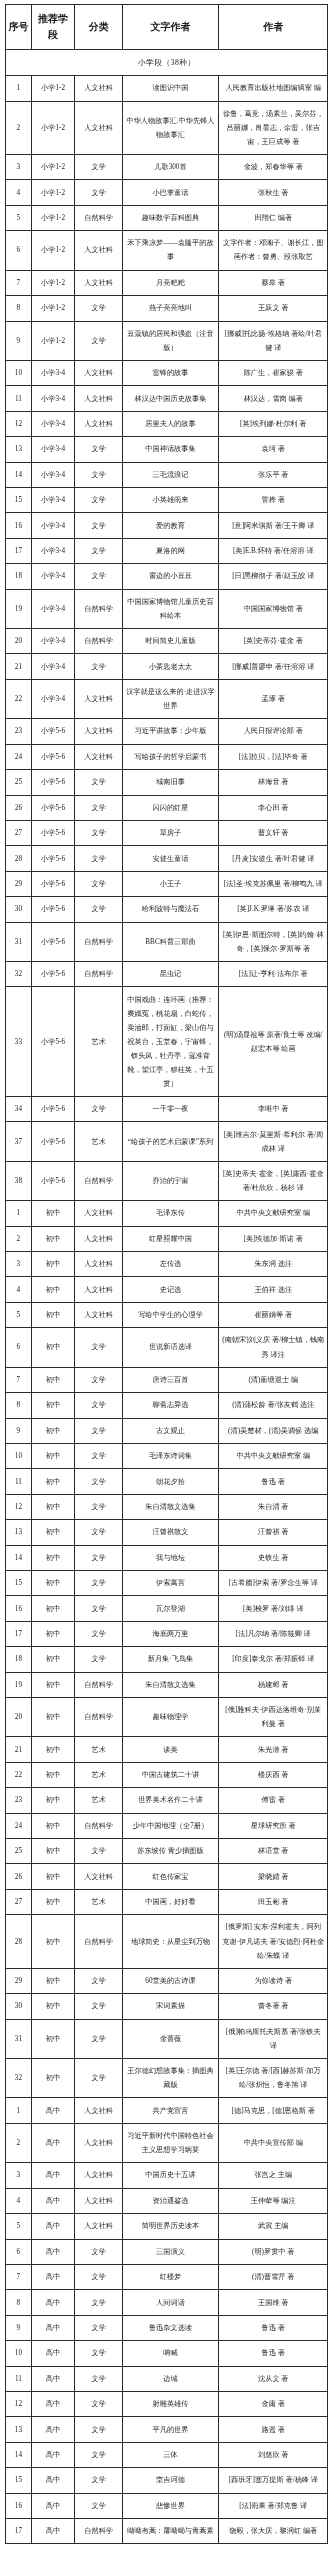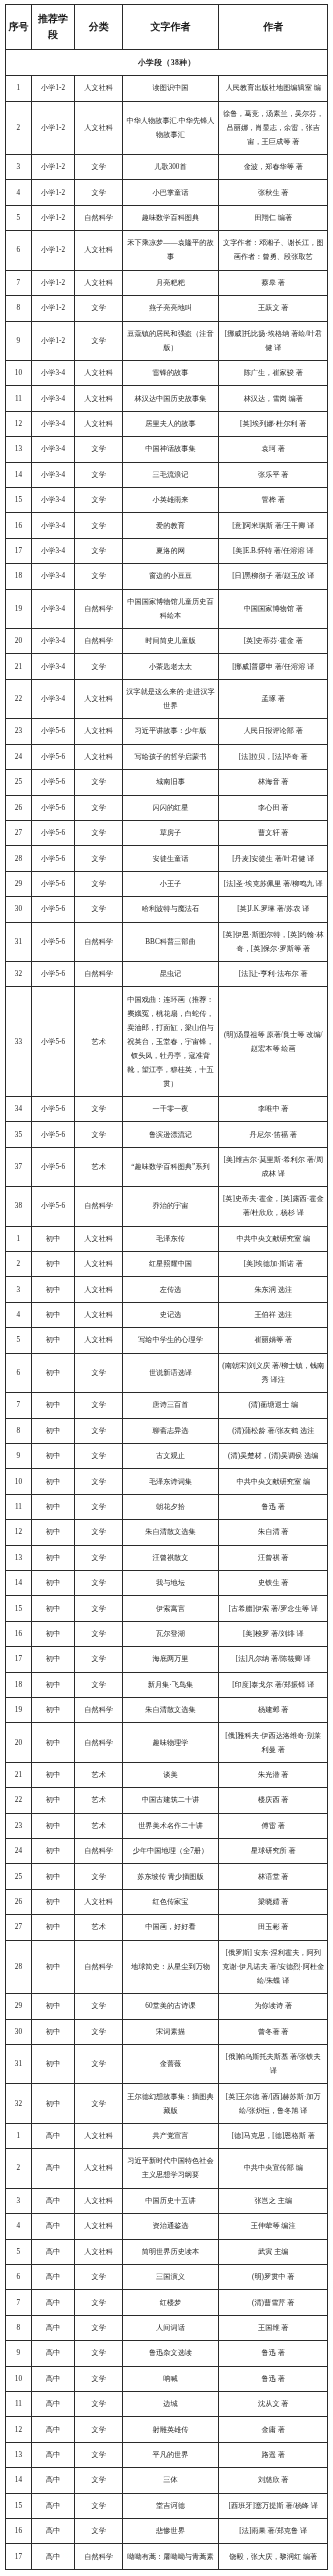--- a/index.html
+++ b/index.html
@@ -6,21 +6,21 @@
   body{font-family:"Liberation Serif","DejaVu Serif",serif;color:#1c1c1c;}
   .page{width:333px;box-sizing:border-box;padding:4.1px 4.6px 7.2px 5.2px;background:#fff;}
   table.book-table{width:100%;border-collapse:collapse;table-layout:fixed;border:1px solid #2a2a2a;}
   .book-table th,.book-table td{
     border:0.5px solid #2a2a2a;
     text-align:center;vertical-align:middle;
     padding:5.2px 3.1px;font-size:7.2px;line-height:1.95;
     word-break:break-all;background:#fff;
   }
   .book-table thead th{font-weight:bold;font-size:10px;padding:6.2px 2.1px;line-height:1.6;}
-  tr.section-row td{font-weight:bold;font-size:7.7px;padding:6.2px 2.1px;line-height:1.6;letter-spacing:0.5px;}
+  tr.section-row td{font-weight:normal;font-size:7.7px;padding:6.2px 2.1px;line-height:1.6;letter-spacing:0.5px;}
   td.c-no{font-size:7.2px;}
   col.w-no{width:7.9%;}
   col.w-grade{width:13.6%;}
   col.w-cat{width:14.7%;}
   col.w-title{width:29.9%;}
   col.w-author{width:33.9%;}
 </style>
 </head>
 <body>
 
@@ -278,31 +278,24 @@
           <td class="c-author">(明)汤显祖等 原著/良士等 改编/赵宏本等 绘画</td>
         </tr>
         <tr>
           <td class="c-no">34</td>
           <td class="c-grade">小学5-6</td>
           <td class="c-cat">文学</td>
           <td class="c-title">一千零一夜</td>
           <td class="c-author">李唯中 著</td>
         </tr>
         <tr>
-          <td class="c-no">35</td>
-          <td class="c-grade">小学5-6</td>
-          <td class="c-cat">文学</td>
-          <td class="c-title">鲁滨逊漂流记</td>
-          <td class="c-author">丹尼尔·笛福 著</td>
-        </tr>
-        <tr>
           <td class="c-no">37</td>
           <td class="c-grade">小学5-6</td>
           <td class="c-cat">艺术</td>
-          <td class="c-title">“趣味数学百科图典”系列</td>
+          <td class="c-title">“给孩子的艺术启蒙课”系列</td>
           <td class="c-author">[美]维吉尔·莫里斯·希利尔 著/周成林 译</td>
         </tr>
         <tr>
           <td class="c-no">38</td>
           <td class="c-grade">小学5-6</td>
           <td class="c-cat">自然科学</td>
           <td class="c-title">乔治的宇宙</td>
           <td class="c-author">[英]史蒂夫·霍金，[英]露西·霍金 著/杜欣欣，杨杉 译</td>
         </tr>
         <tr>

